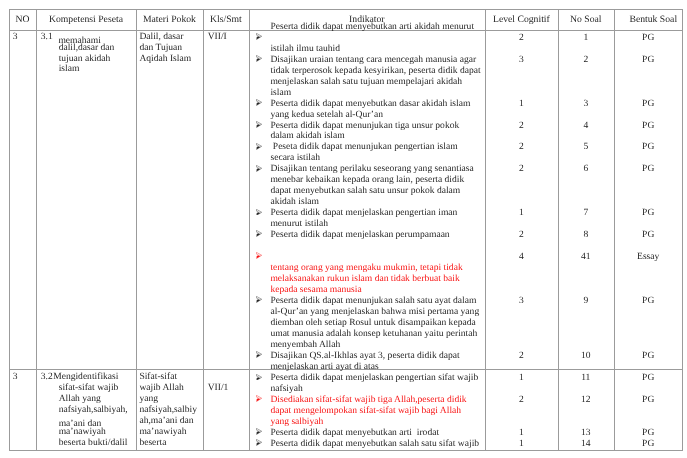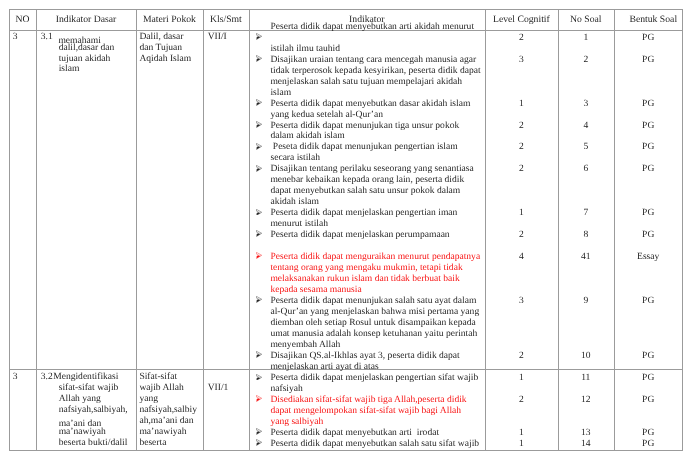--- a/index.html
+++ b/index.html
@@ -28,21 +28,21 @@
     <div class="vline" style="left:240.20px;height:441px"></div>
     <div class="vline" style="left:476.50px;height:441px"></div>
     <div class="vline" style="left:549.30px;height:441px"></div>
     <div class="vline" style="left:605.30px;height:441px"></div>
     <div class="vline" style="left:673.10px;height:441px"></div>
     <div class="hline" style="top:0.00px"></div>
     <div class="hline" style="top:20.70px"></div>
     <div class="hline" style="top:360.00px"></div>
     <div class="hline" style="top:441.00px"></div>
     <div class="hdr" style="left:0.00px;width:27.80px;top:4.60px">NO</div>
-    <div class="hdr" style="left:27.80px;width:99.40px;top:4.60px">Indikator Dasar</div>
+    <div class="hdr" style="left:27.80px;width:99.40px;top:4.60px">Kompetensi Peseta</div>
     <div class="hdr" style="left:127.20px;width:67.50px;top:4.60px">Materi Pokok</div>
     <div class="hdr" style="left:194.70px;width:45.50px;top:4.60px">Kls/Smt</div>
     <div class="hdr" style="left:240.20px;width:236.30px;top:4.60px">Indikator</div>
     <div class="hdr" style="left:476.50px;width:72.80px;top:4.60px">Level Cognitif</div>
     <div class="hdr" style="left:549.30px;width:56.00px;top:4.60px">No Soal</div>
     <div class="hdr" style="left:605.30px;width:79px;top:4.60px">Bentuk Soal</div>
     <div class="tx" style="left:4.30px;top:22.30px">3</div>
     <div class="tx" style="left:32.30px;top:22.30px">3.1</div>
     <div class="tx" style="left:49.90px;top:27px">memahami</div>
     <div class="tx" style="left:50.20px;top:33.25px">dalil,dasar dan</div>
@@ -142,21 +142,20 @@
     <div class="tx" style="left:261.95px;top:220.79px">Peserta didik dapat menjelaskan perumpamaan</div>
     <div class="tx ctr" style="left:476.50px;width:72.80px;top:220.79px">2</div>
     <div class="tx ctr" style="left:549.30px;width:56.00px;top:220.79px">8</div>
     <div class="tx ctr" style="left:605.30px;width:68.80px;top:220.79px">PG</div>
     <div class="bul" style="left:247.90px;top:243.10px">
         <svg viewBox="0 0 58 66">
           <path d="M3 3 L55 32 L3 63 L3 46 L29 33 L3 20 Z" fill="none" stroke="#f81414" stroke-width="4.5" stroke-linejoin="miter" opacity="0.85"></path>
           <path d="M8 37 L46 37 L8 60 Z" fill="#f81414"></path>
         </svg>
       </div>
-    <div class="tx red" style="left:261.95px;top:242.70px">Peserta didik dapat menguraikan menurut pendapatnya</div>
     <div class="tx red" style="left:261.95px;top:253.65px">tentang orang yang mengaku mukmin, tetapi tidak</div>
     <div class="tx red" style="left:261.95px;top:264.61px">melaksanakan rukun islam dan tidak berbuat baik</div>
     <div class="tx red" style="left:261.95px;top:275.56px">kepada sesama manusia</div>
     <div class="tx ctr" style="left:476.50px;width:72.80px;top:242.70px">4</div>
     <div class="tx ctr" style="left:549.30px;width:56.00px;top:242.70px">41</div>
     <div class="tx ctr" style="left:605.30px;width:68.80px;top:242.70px">Essay</div>
     <div class="bul" style="left:247.90px;top:286.92px">
         <svg viewBox="0 0 58 66">
           <path d="M3 3 L55 32 L3 63 L3 46 L29 33 L3 20 Z" fill="none" stroke="#2a2a2a" stroke-width="4.5" stroke-linejoin="miter" opacity="0.85"></path>
           <path d="M8 37 L46 37 L8 60 Z" fill="#2a2a2a"></path>

